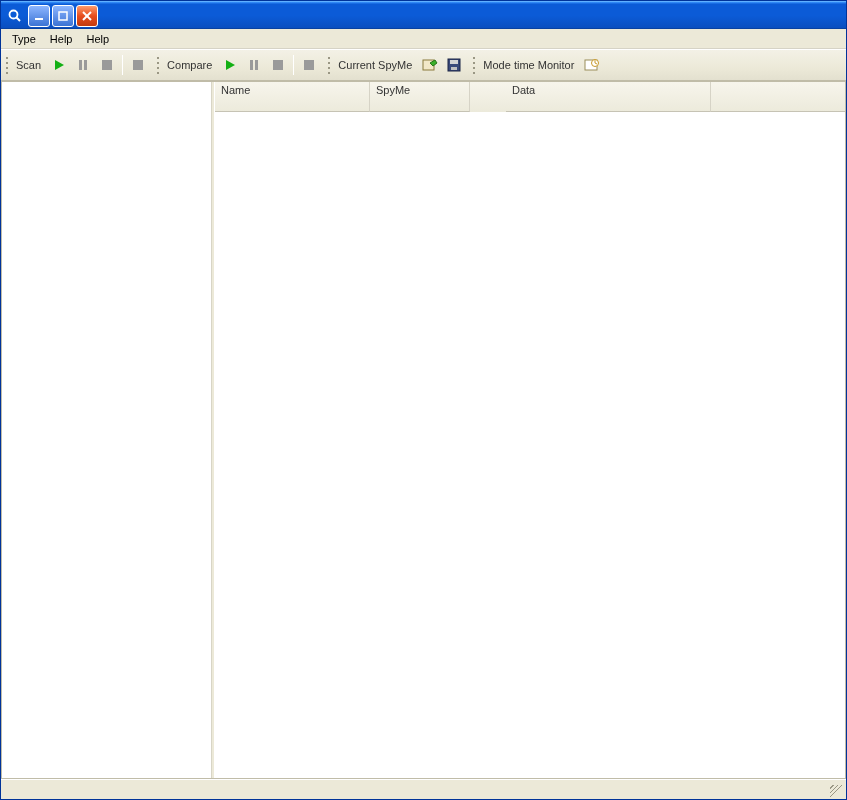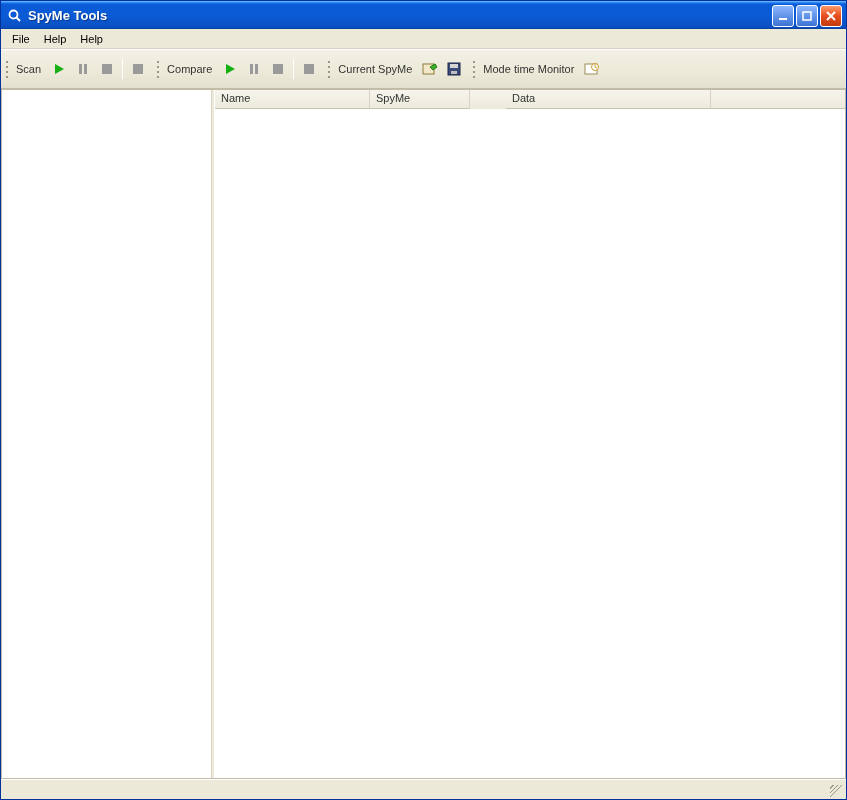--- a/index.html
+++ b/index.html
@@ -57,21 +57,21 @@
   display: flex;
   align-items: center;
   padding: 0 4px;
   border-bottom: 1px solid #d6d3c6;
 }
 .menu-item {
   padding: 2px 7px;
   cursor: pointer;
 }
 .toolbar {
-  height: 40px;
+  height: 32px;
   background: linear-gradient(to bottom, #f3f1e6, #ece9d8 60%, #e3e0cf);
   display: flex;
   align-items: center;
   padding: 0 2px;
   border-top: 1px solid #fff;
   border-bottom: 1px solid #c0bca8;
 }
 .tb-grip {
   width: 6px; height: 20px;
   margin: 0 3px 0 2px;
@@ -119,21 +119,21 @@
   background: #ece9d8;
   cursor: col-resize;
   border-right: 1px solid #fff;
 }
 .list-pane {
   flex: 1;
   display: flex;
   flex-direction: column;
 }
 .col-headers {
-  height: 19px;
+  height: 30px;
   display: flex;
   background: linear-gradient(to bottom, #f7f5ec 0%, #eceadb 100%);
 }
 .col-h {
   padding: 2px 6px;
   border-right: 1px solid #d6d3c6;
   border-bottom: 1px solid #c6c3b4;
   cursor: pointer;
   color: #333;
   text-align: left;
@@ -165,21 +165,20 @@
 
 <div class="window">
 
   <div class="titlebar">
     <span class="titlebar-icon">
       <svg width="14" height="14" viewBox="0 0 14 14">
         <circle cx="5.5" cy="5.5" r="4" fill="none" stroke="#fff" stroke-width="1.8"></circle>
         <line x1="8.5" y1="8.5" x2="12" y2="12" stroke="#fff" stroke-width="2"></line>
       </svg>
     </span>
-    <span class="titlebar-text">SpyMe Tools</span>
     <div class="titlebar-buttons">
       <div class="tb-btn tb-min">
         <svg width="10" height="10">
             <rect x="1" y="7" width="8" height="2" fill="#fff"></rect>
           </svg>
       </div>
       <div class="tb-btn tb-max">
         <svg width="10" height="10">
             <rect x="1" y="1" width="8" height="8" fill="none" stroke="#fff" stroke-width="1.5"></rect>
           </svg>
@@ -187,21 +186,21 @@
       <div class="tb-btn tb-close">
         <svg width="10" height="10">
           <line x1="1" y1="1" x2="9" y2="9" stroke="#fff" stroke-width="2"></line>
           <line x1="9" y1="1" x2="1" y2="9" stroke="#fff" stroke-width="2"></line>
         </svg>
       </div>
     </div>
   </div>
 
   <div class="menubar">
-    <div class="menu-item">File</div>
+    <div class="menu-item">Type</div>
     <div class="menu-item">Help</div>
     <div class="menu-item">Help</div>
   </div>
 
   <div class="toolbar">
     <div class="tb-grip"></div>
     <span class="tb-label">Scan</span>
     <div class="tb-icon-btn icon-play">
       <svg width="12" height="12">
           <polygon points="2,1 11,6 2,11"></polygon>

